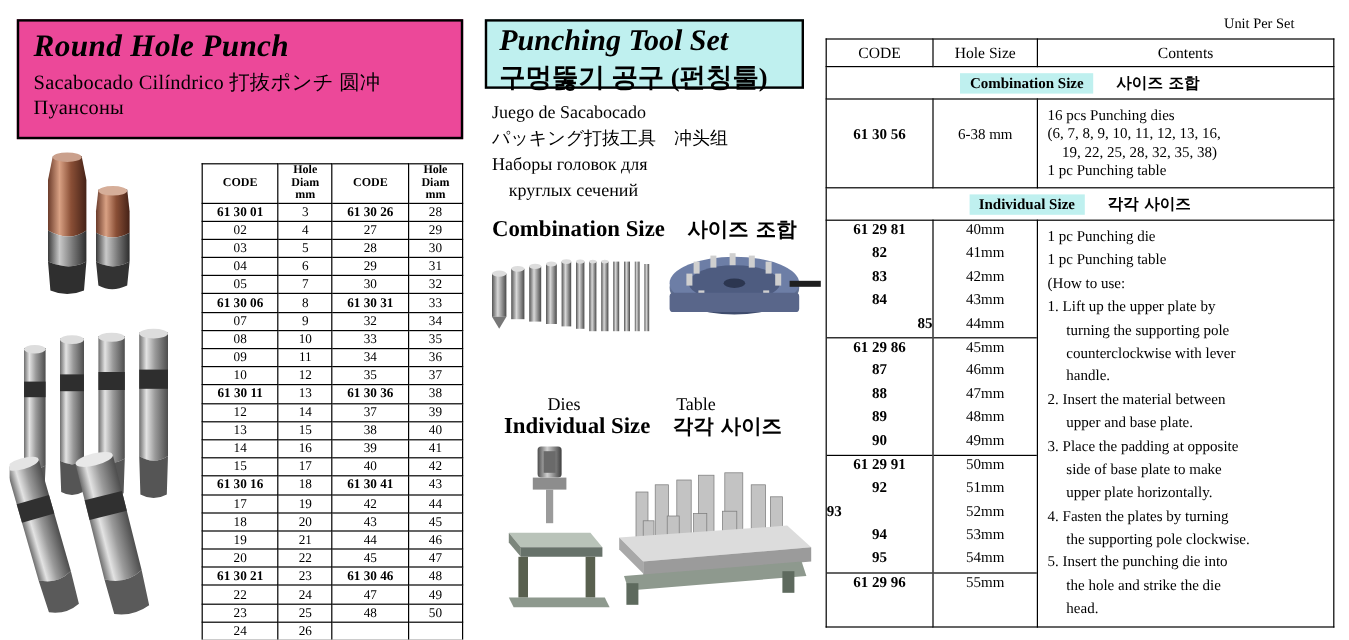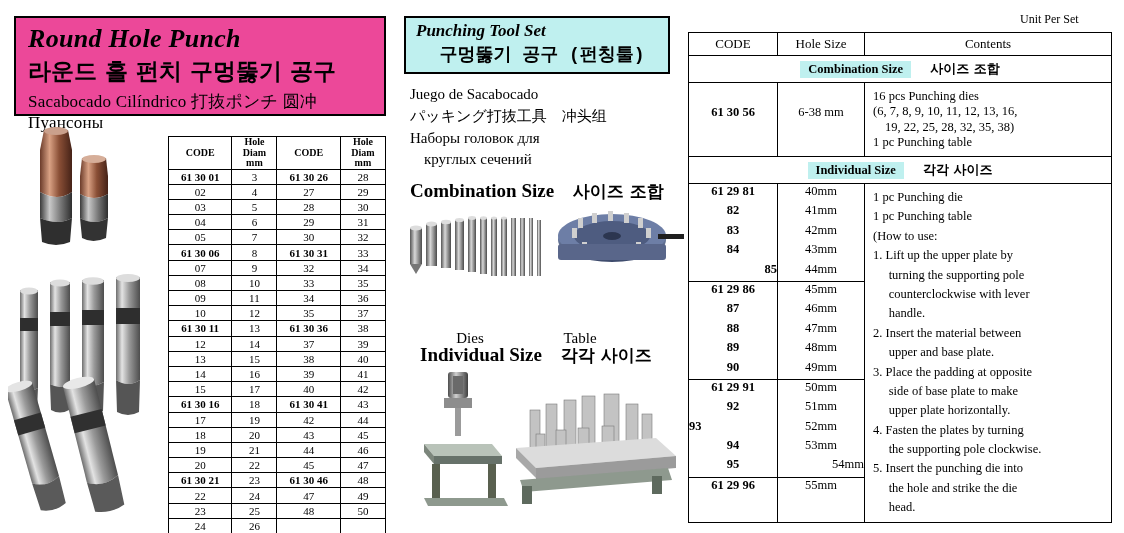--- a/index.html
+++ b/index.html
@@ -52,23 +52,23 @@
   .ltable .code.plain{font-weight:normal;}
   .grpline td{border-top:1px solid #000;}
 
   
   .mid-title{
     position:absolute;left:404px;top:16px;width:266px;height:58px;
     border:2px solid #000;background:#bff0ef;box-sizing:border-box;
   }
   .mt-en{
     font-family:"Liberation Serif", serif;
-    font-weight:bold;font-style:italic;font-size:17px;margin:3px 0 0 10px;
-  }
-  .mt-kr{font-size:18px;font-weight:bold;margin:1px 0 0 10px;font-family:Liberation Mono, monospace;text-align:center;}
+    font-weight:bold;font-style:italic;font-size:25px;margin:3px 0 0 10px;
+  }
+  .mt-kr{font-size:22px;font-weight:bold;margin:1px 0 0 10px;font-family:Liberation Serif, serif;}
   .mid-sub{
     position:absolute;left:410px;top:84px;width:270px;
     font-family:"Liberation Serif", serif;font-size:15px;line-height:1.45;
   }
   .mid-h{
     position:absolute;font-weight:bold;font-size:19px;font-family:"Liberation Serif", serif;
   }
   .mid-h .kr{font-family:"DejaVu Sans", sans-serif;font-size:17px;font-weight:bold;}
   .cap{
     position:absolute;font-family:"Liberation Serif", serif;font-size:15px;text-align:center;margin-top:12px;
@@ -98,21 +98,20 @@
   
   .cl{ text-align:center; }
 </style>
 </head>
 <body>
 
 <div class="page">
 
   <div class="left-title">
     <div class="lt-en">Round Hole Punch</div>
-    <div class="lt-kr">라운드 홀 펀치 구멍뚫기 공구</div>
     <div class="lt-sub">Sacabocado Cilíndrico 打抜ポンチ 圆冲 Пуансоны</div>
   </div>
 
   <div class="img-col">
     <svg width="150" height="400" viewBox="0 0 150 400">
       <defs>
         <linearGradient id="steel" x1="0" y1="0" x2="1" y2="0">
           <stop offset="0%" stop-color="#6e6e6e"></stop>
           <stop offset="25%" stop-color="#e3e3e3"></stop>
           <stop offset="55%" stop-color="#9a9a9a"></stop>
@@ -635,21 +634,21 @@
                 <tr>
                   <td style="border: none; text-align: center; height: 19.4px; padding: 0px;">51mm</td>
                 </tr>
                 <tr>
                   <td style="border: none; text-align: center; height: 19.4px; padding: 0px;">52mm</td>
                 </tr>
                 <tr>
                   <td style="border: none; text-align: center; height: 19.4px; padding: 0px;">53mm</td>
                 </tr>
                 <tr>
-                  <td style="border: none; text-align: right; height: 19.4px; padding: 0px;">54mm</td>
+                  <td style="border: none; text-align: center; height: 19.4px; padding: 0px;">54mm</td>
                 </tr>
                 <tr>
                   <td style="border-right: none; border-bottom: none; border-left: none; border-image: initial; text-align: center; height: 19.4px; padding: 0px; border-top: 1px solid rgb(0, 0, 0);">55mm</td>
                 </tr>
               </tbody>
           </table>
         </td>
         <td class="c-cont rline" style="padding:4px 0 4px 8px">
           <div id="ind-contents">
               <div style="white-space: pre; height: 19.4px; line-height: 19.4px;">1 pc Punching die</div>

